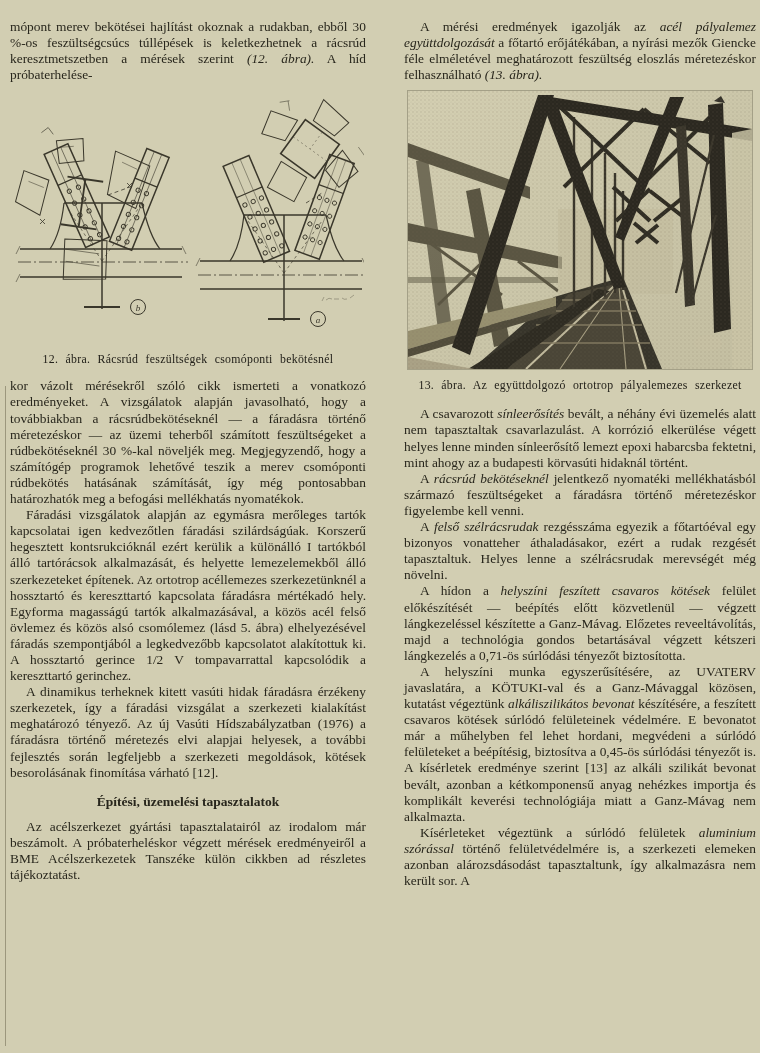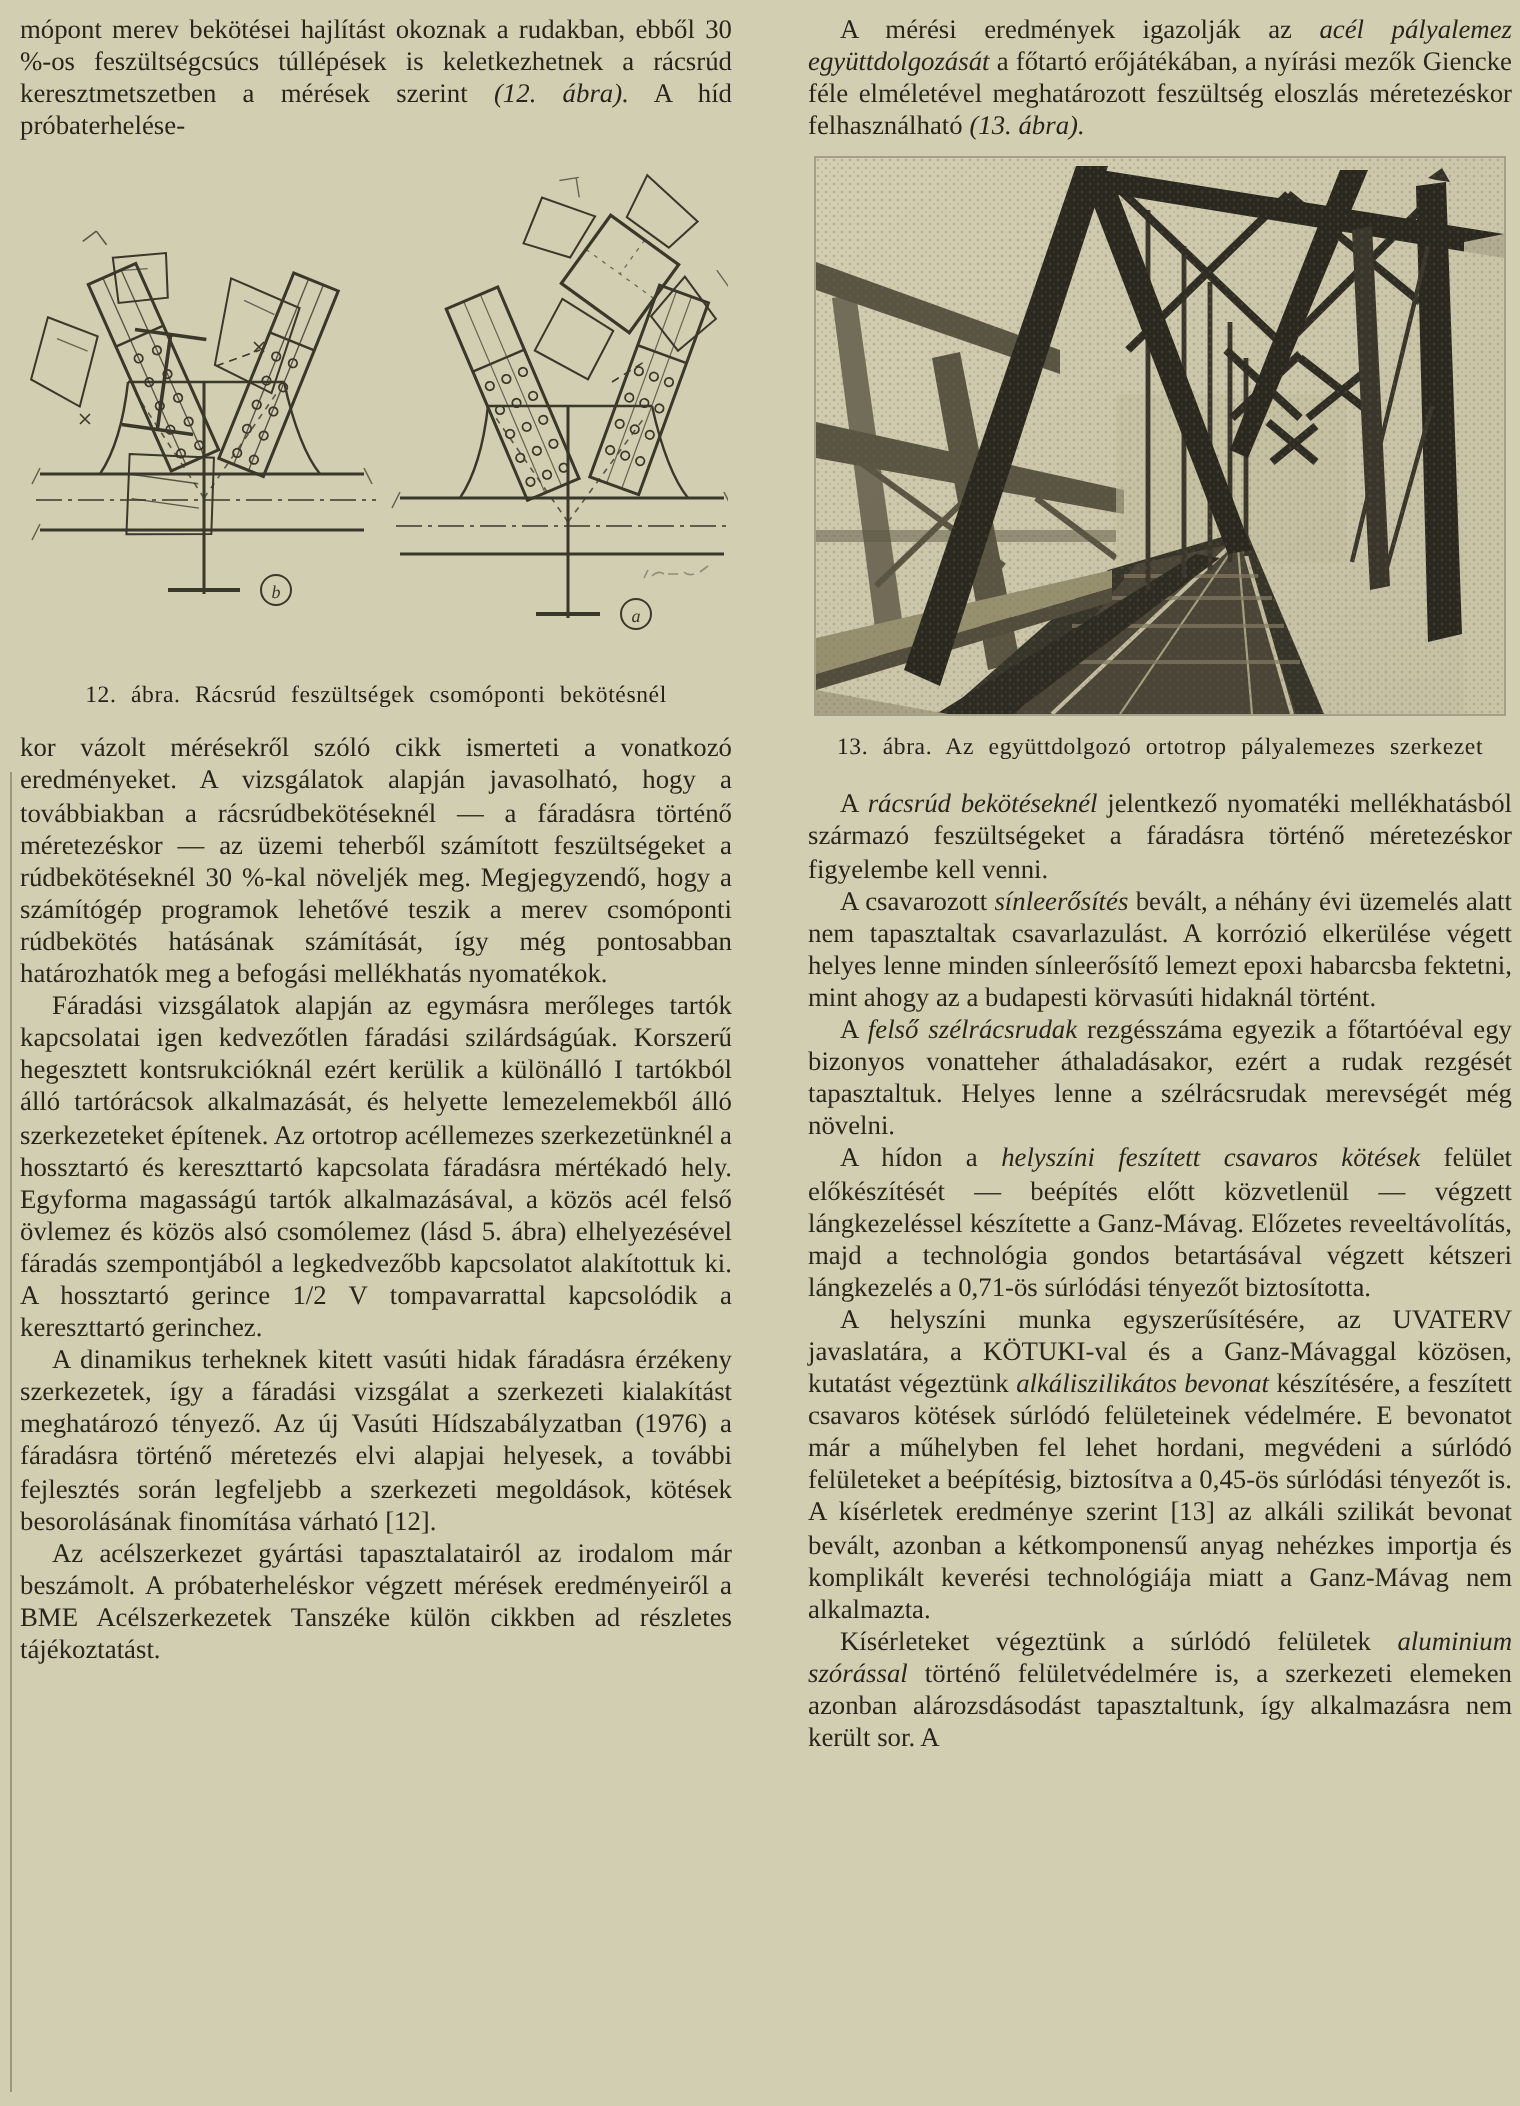--- a/index.html
+++ b/index.html
@@ -3,21 +3,21 @@
 <meta charset="utf-8">
 <style>
   html,body{margin:0;padding:0;}
   body{
     width:760px;height:1053px;overflow:hidden;
     background:#d2ceb2;
     font-family:"Liberation Serif","DejaVu Serif",serif;
   }
   .page{position:relative;width:760px;height:1053px;color:#28261c;}
   .scan-edge{position:absolute;left:5px;top:386px;width:1px;height:660px;background:rgba(90,85,60,.45);}
-  .col{position:absolute;top:7px;text-align:justify;font-size:13.4px;line-height:16.1px;}
+  .col{position:absolute;top:19px;text-align:justify;font-size:13.4px;line-height:16.1px;}
   .col-left{left:10px;width:356px;}
   .col-right{left:404px;width:352px;}
   .para{margin:0;text-indent:16px;}
   .para.noindent{text-indent:0;}
   .heading{margin:13px 0 9px;text-align:center;font-size:13.5px;font-weight:bold;text-indent:0;}
   em{font-style:italic;}
   figure{margin:0;}
   .fig12{margin:8px 0 12px;}
   .fig13{margin:8px 0 14px;}
   figcaption{
@@ -181,20 +181,21 @@
         </g>
         <text x="306" y="232" font-size="9" font-style="italic" text-anchor="middle" fill="#3a372b">a</text>
       </svg>
       <figcaption>12. ábra. Rácsrúd feszültségek csomóponti bekötésnél</figcaption>
     </figure>
 
     <div>
         <p class="para noindent"><span>kor vázolt mérésekről szóló cikk ismerteti a vonatkozó eredményeket. A vizsgálatok alapján javasolható, hogy a továbbiakban a rácsrúdbekötéseknél — a fáradásra történő méretezéskor — az üzemi teherből számított feszültségeket a rúdbekötéseknél 30 %-kal növeljék meg. Megjegyzendő, hogy a számítógép programok lehetővé teszik a merev csomóponti rúdbekötés hatásának számítását, így még pontosabban határozhatók meg a befogási mellékhatás nyomatékok.</span></p>
         <p class="para"><span>Fáradási vizsgálatok alapján az egymásra merőleges tartók kapcsolatai igen kedvezőtlen fáradási szilárdságúak. Korszerű hegesztett kontsrukcióknál ezért kerülik a különálló I tartókból álló tartórácsok alkalmazását, és helyette lemezelemekből álló szerkezeteket építenek. Az ortotrop acéllemezes szerkezetünknél a hossztartó és kereszttartó kapcsolata fáradásra mértékadó hely. Egyforma magasságú tartók alkalmazásával, a közös acél felső övlemez és közös alsó csomólemez (lásd 5. ábra) elhelyezésével fáradás szempontjából a legkedvezőbb kapcsolatot alakítottuk ki. A hossztartó gerince 1/2 V tompavarrattal kapcsolódik a kereszttartó gerinchez.</span></p>
         <p class="para"><span>A dinamikus terheknek kitett vasúti hidak fáradásra érzékeny szerkezetek, így a fáradási vizsgálat a szerkezeti kialakítást meghatározó tényező. Az új Vasúti Hídszabályzatban (1976) a fáradásra történő méretezés elvi alapjai helyesek, a további fejlesztés során legfeljebb a szerkezeti megoldások, kötések besorolásának finomítása várható [12].</span></p>
+        <h3 class="heading"><span>Építési, üzemelési tapasztalatok</span></h3>
         <p class="para"><span>Az acélszerkezet gyártási tapasztalatairól az irodalom már beszámolt. A próbaterheléskor végzett mérések eredményeiről a BME Acélszerkezetek Tanszéke külön cikkben ad részletes tájékoztatást.</span></p>
       </div>
   </div>
 
   <div class="col col-right">
     <div>
         <p class="para"><span>A mérési eredmények igazolják az </span><em>acél pályalemez együttdolgozását</em><span> a főtartó erőjátékában, a nyírási mezők Giencke féle elméletével meghatározott feszültség eloszlás méretezéskor felhasználható </span><em>(13. ábra).</em></p>
       </div>
 
     <figure class="fig13">
@@ -262,21 +263,21 @@
         <polygon points="324,42 344,38 344,278 324,278" fill="#cac4a7" opacity=".85"></polygon>
         <ellipse cx="300" cy="252" rx="14" ry="8" fill="#c7c1a4"></ellipse>
         <polygon points="306,10 313,5 317,12 310,11" fill="#35322a"></polygon>
 
         <rect width="344" height="278" fill="url(#ht)"></rect>
       </svg>
       <figcaption>13. ábra. Az együttdolgozó ortotrop pályalemezes szerkezet</figcaption>
     </figure>
 
     <div>
+        <p class="para"><span>A csavarozott </span><em>sínleerősítés</em><span> bevált, a néhány évi üzemelés alatt nem tapasztaltak csavarlazulást. A korrózió elkerülése végett helyes lenne minden sínleerősítő lemezt epoxi habarcsba fektetni, mint ahogy az a budapesti körvasúti hidaknál történt.</span></p>
         <p class="para"><span>A </span><em>rácsrúd bekötéseknél</em><span> jelentkező nyomatéki mellékhatásból származó feszültségeket a fáradásra történő méretezéskor figyelembe kell venni.</span></p>
-        <p class="para"><span>A csavarozott </span><em>sínleerősítés</em><span> bevált, a néhány évi üzemelés alatt nem tapasztaltak csavarlazulást. A korrózió elkerülése végett helyes lenne minden sínleerősítő lemezt epoxi habarcsba fektetni, mint ahogy az a budapesti körvasúti hidaknál történt.</span></p>
         <p class="para"><span>A </span><em>felső szélrácsrudak</em><span> rezgésszáma egyezik a főtartóéval egy bizonyos vonatteher áthaladásakor, ezért a rudak rezgését tapasztaltuk. Helyes lenne a szélrácsrudak merevségét még növelni.</span></p>
         <p class="para"><span>A hídon a </span><em>helyszíni feszített csavaros kötések</em><span> felület előkészítését — beépítés előtt közvetlenül — végzett lángkezeléssel készítette a Ganz-Mávag. Előzetes reveeltávolítás, majd a technológia gondos betartásával végzett kétszeri lángkezelés a 0,71-ös súrlódási tényezőt biztosította.</span></p>
         <p class="para"><span>A helyszíni munka egyszerűsítésére, az UVATERV javaslatára, a KÖTUKI-val és a Ganz-Mávaggal közösen, kutatást végeztünk </span><em>alkáliszilikátos bevonat</em><span> készítésére, a feszített csavaros kötések súrlódó felületeinek védelmére. E bevonatot már a műhelyben fel lehet hordani, megvédeni a súrlódó felületeket a beépítésig, biztosítva a 0,45-ös súrlódási tényezőt is. A kísérletek eredménye szerint [13] az alkáli szilikát bevonat bevált, azonban a kétkomponensű anyag nehézkes importja és komplikált keverési technológiája miatt a Ganz-Mávag nem alkalmazta.</span></p>
         <p class="para"><span>Kísérleteket végeztünk a súrlódó felületek </span><em>aluminium szórással</em><span> történő felületvédelmére is, a szerkezeti elemeken azonban alározsdásodást tapasztaltunk, így alkalmazásra nem került sor. A</span></p>
       </div>
   </div>
 </div>
 
 </body></html>

